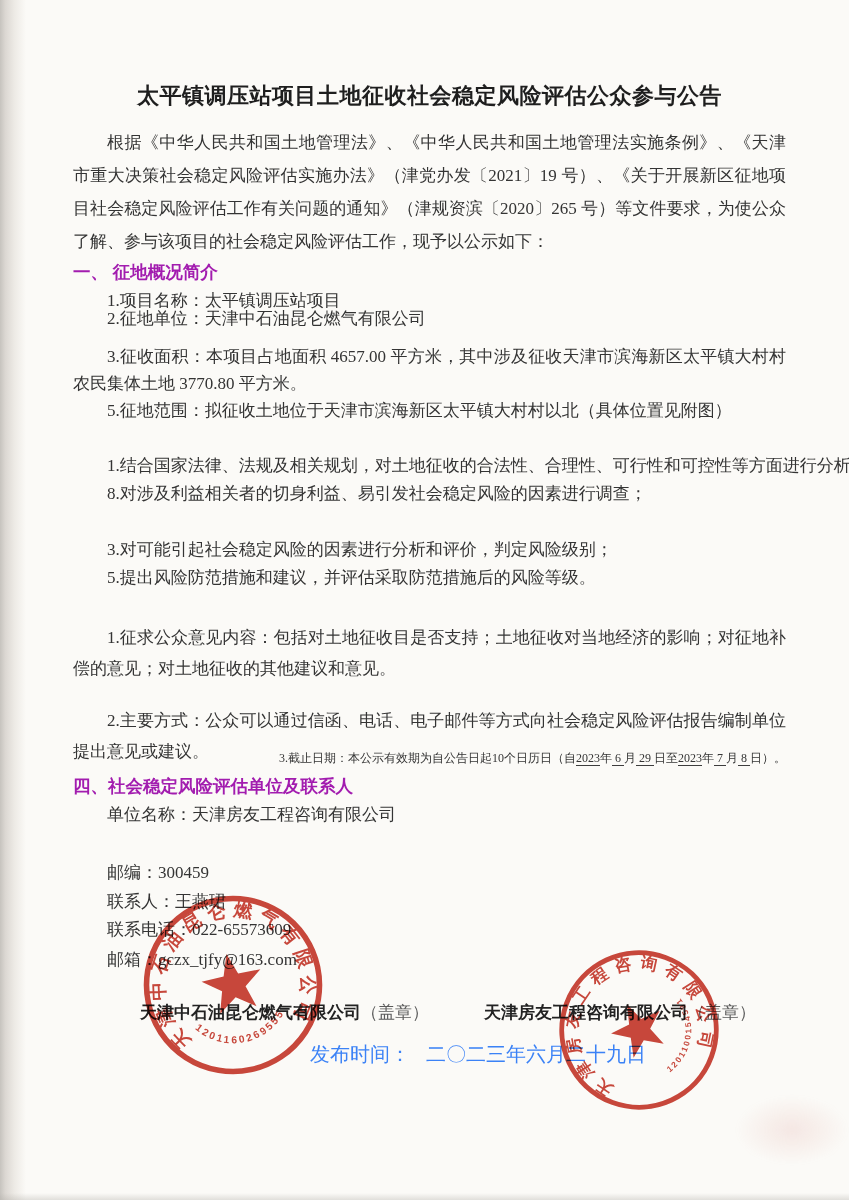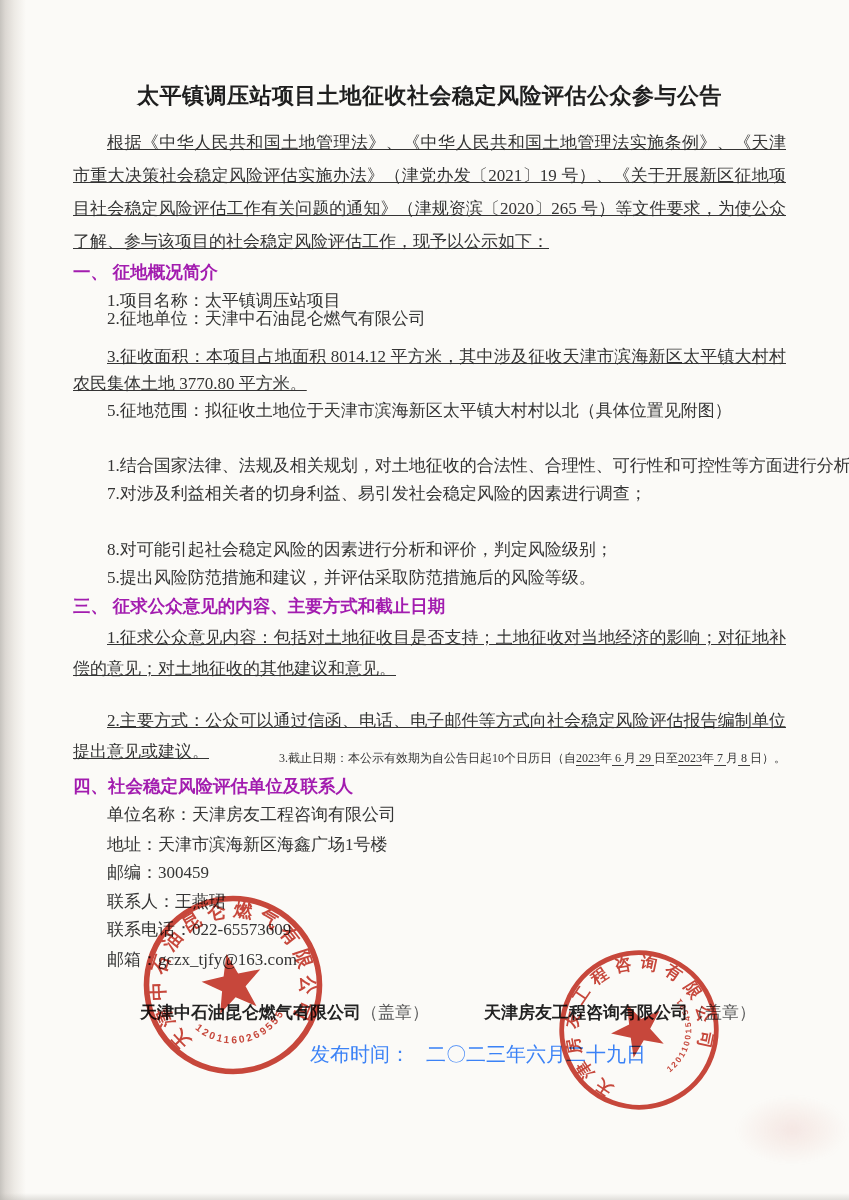--- a/index.html
+++ b/index.html
@@ -31,21 +31,20 @@
   .abs{position:absolute;left:73px;width:713px;}
   .title{
     top:80px;text-align:center;
     font-family:"Liberation Sans","DejaVu Sans",sans-serif;
     font-weight:bold;font-size:22px;line-height:32px;color:#1e1e1e;
     letter-spacing:.5px;
   }
   .para{
     font-size:17px;line-height:33px;text-align:justify;text-indent:2em;
     margin:0;
-    text-decoration:underline;
   }
   .intro{top:126px;}
   .heading{
     font-family:"Liberation Sans","DejaVu Sans",sans-serif;
     font-weight:bold;font-size:17.5px;line-height:28px;color:#a21caf;margin:0;
   }
   .h1{top:258px;} .h2{top:424px;} .h3{top:592px;} .h4{top:772px;}
   .line{font-size:17px;line-height:28px;text-indent:2em;margin:0;white-space:nowrap;}
   .i11{top:287px;} .i12{top:305px;font-family:Liberation Serif, serif;}
   .i13{top:343px;line-height:27px;white-space:normal;}
@@ -89,36 +88,34 @@
   <div class="edge-bottom"></div>
   <div class="smudge-br"></div>
 
   <div class="abs title">太平镇调压站项目土地征收社会稳定风险评估公众参与公告</div>
 
   <p class="abs para intro">根据《中华人民共和国土地管理法》、《中华人民共和国土地管理法实施条例》、《天津市重大决策社会稳定风险评估实施办法》（津党办发〔2021〕19 号）、《关于开展新区征地项目社会稳定风险评估工作有关问题的通知》（津规资滨〔2020〕265 号）等文件要求，为使公众了解、参与该项目的社会稳定风险评估工作，现予以公示如下：</p>
 
   <p class="abs heading h1">一、 征地概况简介</p>
   <p class="abs line i11">1.项目名称：太平镇调压站项目</p>
   <p class="abs line i12">2.征地单位：天津中石油昆仑燃气有限公司</p>
-  <p class="abs line i13 para">3.征收面积：本项目占地面积 8014.12 平方米，其中涉及征收天津市滨海新区太平镇大村村农民集体土地 3770.80 平方米。</p>
+  <p class="abs line i13 para">3.征收面积：本项目占地面积 4657.00 平方米，其中涉及征收天津市滨海新区太平镇大村村农民集体土地 3770.80 平方米。</p>
   <p class="abs line i14">5.征地范围：拟征收土地位于天津市滨海新区太平镇大村村以北（具体位置见附图）</p>
 
   <p class="abs line i21">1.结合国家法律、法规及相关规划，对土地征收的合法性、合理性、可行性和可控性等方面进行分析；</p>
-  <p class="abs line i22">7.对涉及利益相关者的切身利益、易引发社会稳定风险的因素进行调查；</p>
-  <p class="abs line i24">8.对可能引起社会稳定风险的因素进行分析和评价，判定风险级别；</p>
+  <p class="abs line i22">8.对涉及利益相关者的切身利益、易引发社会稳定风险的因素进行调查；</p>
+  <p class="abs line i24">3.对可能引起社会稳定风险的因素进行分析和评价，判定风险级别；</p>
   <p class="abs line i25">5.提出风险防范措施和建议，并评估采取防范措施后的风险等级。</p>
 
-  <p class="abs heading h3">三、 征求公众意见的内容、主要方式和截止日期</p>
   <p class="abs para p31">1.征求公众意见内容：包括对土地征收目是否支持；土地征收对当地经济的影响；对征地补偿的意见；对土地征收的其他建议和意见。</p>
   <p class="abs para p32">2.主要方式：公众可以通过信函、电话、电子邮件等方式向社会稳定风险评估报告编制单位提出意见或建议。</p>
   <p class="abs p33"><span>3.截止日期：本公示有效期为自公告日起10个日历日（自</span><span class="u">2023</span><span>年</span><span class="u"> 6 </span><span>月</span><span class="u"> 29 </span><span>日至</span><span class="u">2023</span><span>年</span><span class="u"> 7 </span><span>月</span><span class="u"> 8 </span><span>日）。</span></p>
 
   <p class="abs heading h4">四、社会稳定风险评估单位及联系人</p>
   <p class="abs line c1">单位名称：天津房友工程咨询有限公司</p>
-  <p class="abs line c2">地址：天津市滨海新区海鑫广场1号楼</p>
   <p class="abs line c3">邮编：300459</p>
   <p class="abs line c4">联系人：王燕珺</p>
   <p class="abs line c5">联系电话：022-65573609</p>
   <p class="abs line c6">邮箱：gczx_tjfy@163.com</p>
 
   <div class="sig sig-left"><span class="company">天津中石油昆仑燃气有限公司</span><span class="sealnote">（盖章）</span></div>
   <div class="sig sig-right"><span class="company">天津房友工程咨询有限公司</span><span class="sealnote">（盖章）</span></div>
 
   <div class="publish"><span>发布时间：</span><span class="pub-date">二〇二三年六月二十九日</span></div>
 

